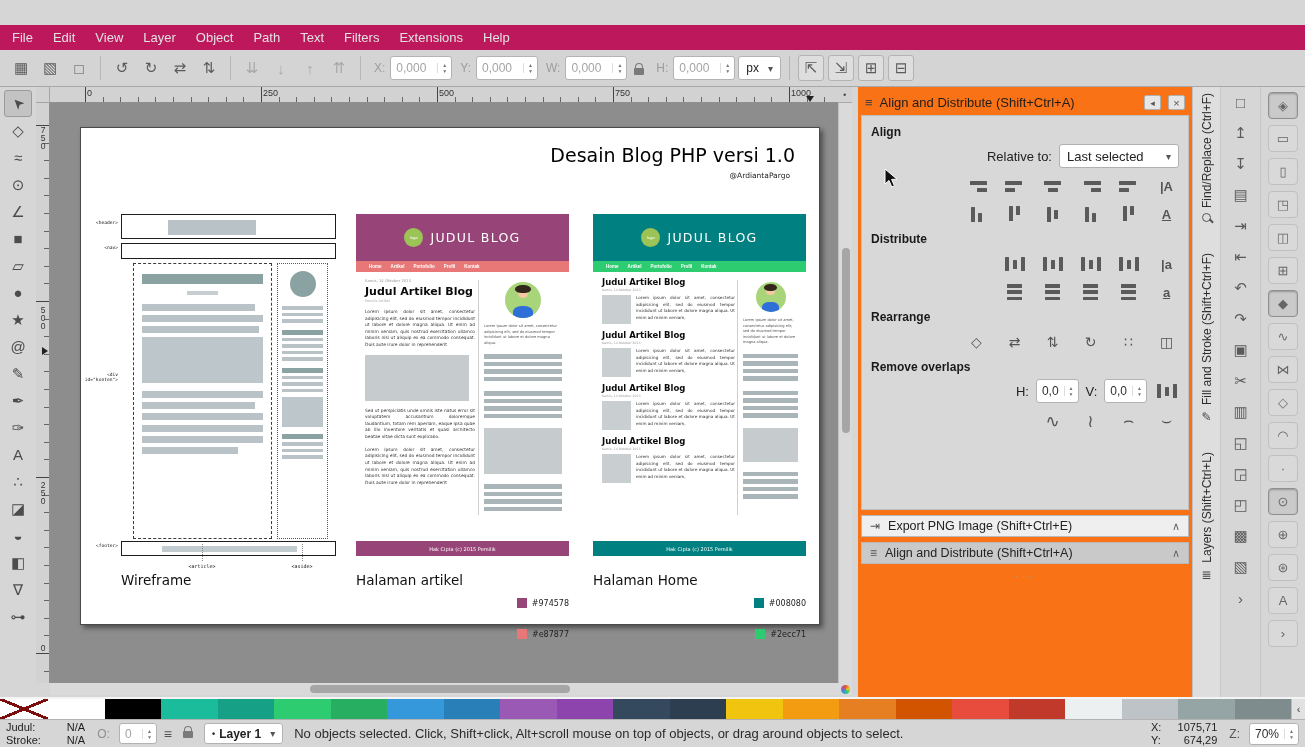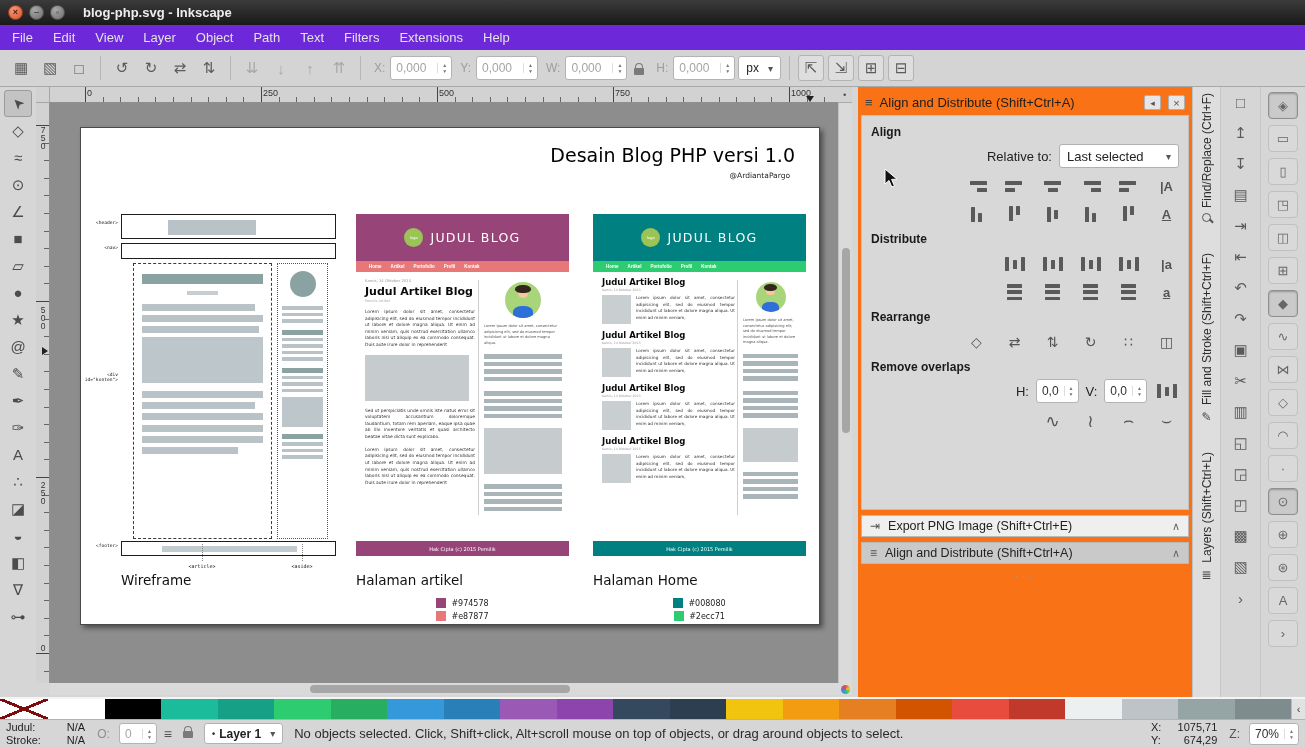--- a/index.html
+++ b/index.html
@@ -8,21 +8,21 @@
 
 #titlebar{position:absolute;left:0;top:0;width:1305px;height:25px;background:linear-gradient(#3b3b3b,#191919);display:flex;align-items:center;padding:0 8px;gap:6px}
 .winbtn{width:15px;height:15px;border-radius:50%;display:flex;align-items:center;justify-content:center;font-size:9px;line-height:1;color:#4a180c}
 .winbtn.close{background:radial-gradient(circle at 35% 30%,#f29a77,#dd4f2c);border:1px solid #a33f1e}
 .winbtn.close::before{content:"×";font-weight:bold}
 .winbtn.min,.winbtn.max{background:radial-gradient(circle at 35% 30%,#a8a8a8,#6e6e6e);border:1px solid #555;color:#222}
 .winbtn.min::before{content:"–"}
 .winbtn.max::before{content:"▫";font-size:8px}
 #windowtitle{color:#ededed;font-weight:bold;font-size:13px;margin-left:12px}
 
-#menubar{position:absolute;left:0;top:25px;width:1305px;height:25px;background:#6d28d9;display:flex;align-items:center;padding:0 2px}
+#menubar{position:absolute;left:0;top:25px;width:1305px;height:25px;background:#be185d;display:flex;align-items:center;padding:0 2px}
 .menu-item{color:#e2e2e2;font-size:13px;padding:0 10px;height:100%;display:flex;align-items:center}
 
 #toolbar{position:absolute;left:0;top:50px;width:1305px;height:37px;background:#d4d4d4;border-bottom:1px solid #a8a8a8;display:flex;align-items:center;padding:0 8px;gap:3px}
 .tbtn{width:26px;height:26px;display:flex;align-items:center;justify-content:center;color:#5b5b5b;font-size:15px;border-radius:3px}
 .tbtn.dim{color:#a8a8a8}
 .tbtn.raised{border:1px solid #b3b3b3;background:#dedede}
 .sep{width:1px;height:24px;background:#b7b7b7;margin:0 5px}
 .fld-label{font-size:12px;color:#9d9d9d;margin:0 2px 0 5px}
 .spin{height:24px;background:#fff;border:1px solid #b3b3b3;border-radius:3px;display:flex;align-items:center}
 .spin .val{font-size:12px;color:#a4a4a4;padding:0 5px;min-width:46px}
@@ -115,21 +115,21 @@
 .sbars i{display:block;height:4.5px;background:#a9b5b9;margin-bottom:3px}
 .sbsq{height:46px;background:#c6ccce;margin-bottom:10px}
 #homeside .sbsq{height:34px}
 #homemain{position:absolute;left:9px;top:5px;width:133px}
 .hentry{margin-bottom:6px}
 .hh2{font-size:8.5px;font-weight:bold;color:#0a0a0a;font-family:"DejaVu Sans",sans-serif}
 .hdate{font-size:3.2px;color:#9c9c9c;margin:1px 0 3px;font-family:"DejaVu Sans",sans-serif}
 .hrow{display:flex;gap:5px}
 .hthumb{width:29px;height:29px;background:#c9ced1;flex:none}
 .hbody{font-size:4.2px;line-height:1.55;color:#333;text-align:justify;font-family:"DejaVu Sans",sans-serif}
-.legend{position:absolute;top:384px;width:100%;display:flex;flex-direction:column;align-items:center;gap:3px}
+.legend{position:absolute;top:384px;width:100%;display:flex;flex-direction:column;align-items:flex-end;gap:21px}
 .lrow{display:flex;align-items:center;gap:5px}
 .lsw{width:10px;height:10px}
 .ltx{font-size:8px;color:#222;font-family:"DejaVu Sans",sans-serif}
 
 #vscroll{position:absolute;left:838px;top:103px;width:14px;height:580px;background:#dadada;border-left:1px solid #c2c2c2}
 #vscroll .handle{position:absolute;left:3px;top:145px;width:8px;height:185px;background:#a6a6a6;border-radius:4px}
 #hscroll{position:absolute;left:50px;top:683px;width:788px;height:12px;background:#dadada}
 #hscroll .handle{position:absolute;left:260px;top:2px;width:260px;height:8px;background:#a6a6a6;border-radius:4px}
 #guidebtn{position:absolute;left:838px;top:87px;width:14px;height:16px;background:#d2d2d2;border-bottom:1px solid #aaa;display:flex;align-items:center;justify-content:center;font-size:8px;color:#333}
 #guidebtn::before{content:"▪"}
@@ -205,26 +205,20 @@
 .msg{flex:1;font-size:13px;color:#2b2b2b;white-space:nowrap;overflow:hidden;padding-left:4px}
 .coords{display:grid;grid-template-columns:auto auto;column-gap:4px;font-family:"DejaVu Sans Mono",monospace;font-size:11px;line-height:12.5px;color:#1e1e1e}
 .coords .v{text-align:right;min-width:52px}
 #cursor{position:absolute;left:884px;top:168px;pointer-events:none}
 </style>
 </head>
 <body>
 
 <div id="app">
 
-  <div id="titlebar">
-    <span class="winbtn close"></span>
-    <span class="winbtn min"></span>
-    <span class="winbtn max"></span>
-    <span id="windowtitle">blog-php.svg - Inkscape</span>
-  </div>
 
   <div id="menubar">
       <span class="menu-item">File</span>
       <span class="menu-item">Edit</span>
       <span class="menu-item">View</span>
       <span class="menu-item">Layer</span>
       <span class="menu-item">Object</span>
       <span class="menu-item">Path</span>
       <span class="menu-item">Text</span>
       <span class="menu-item">Filters</span>

